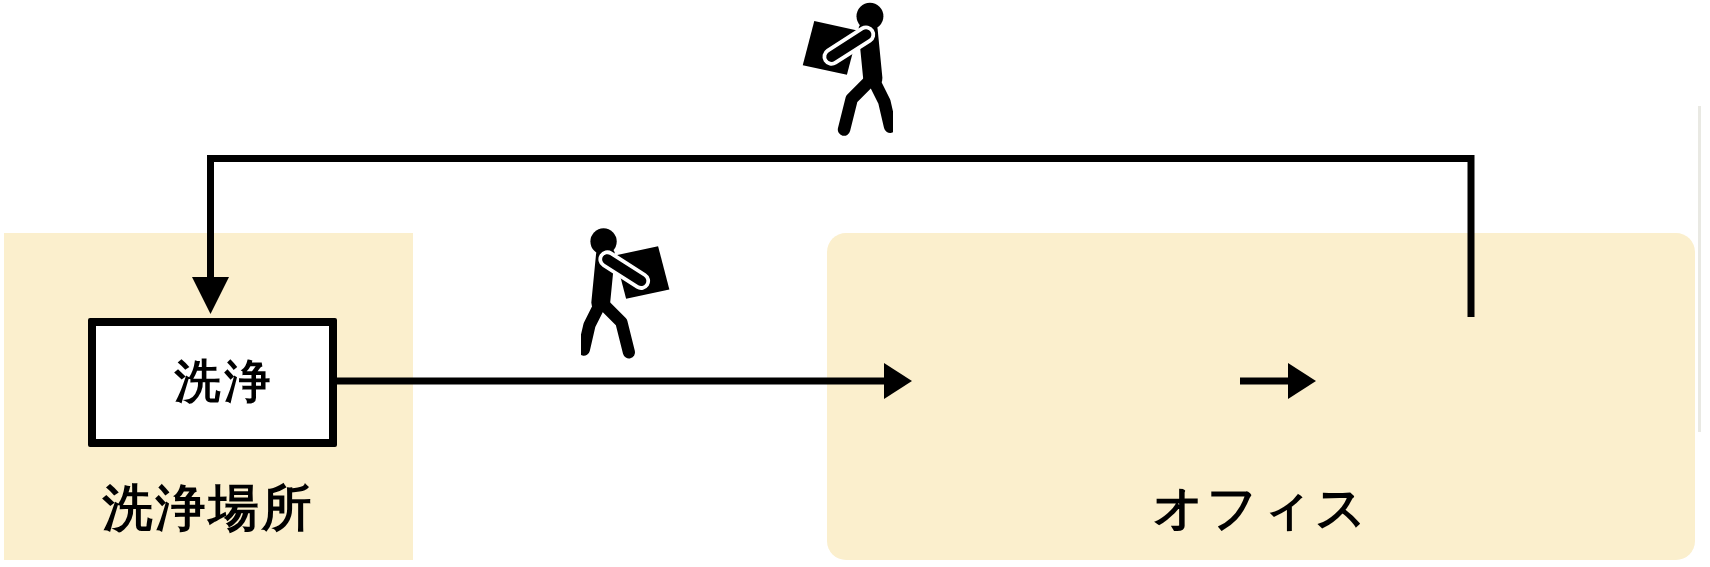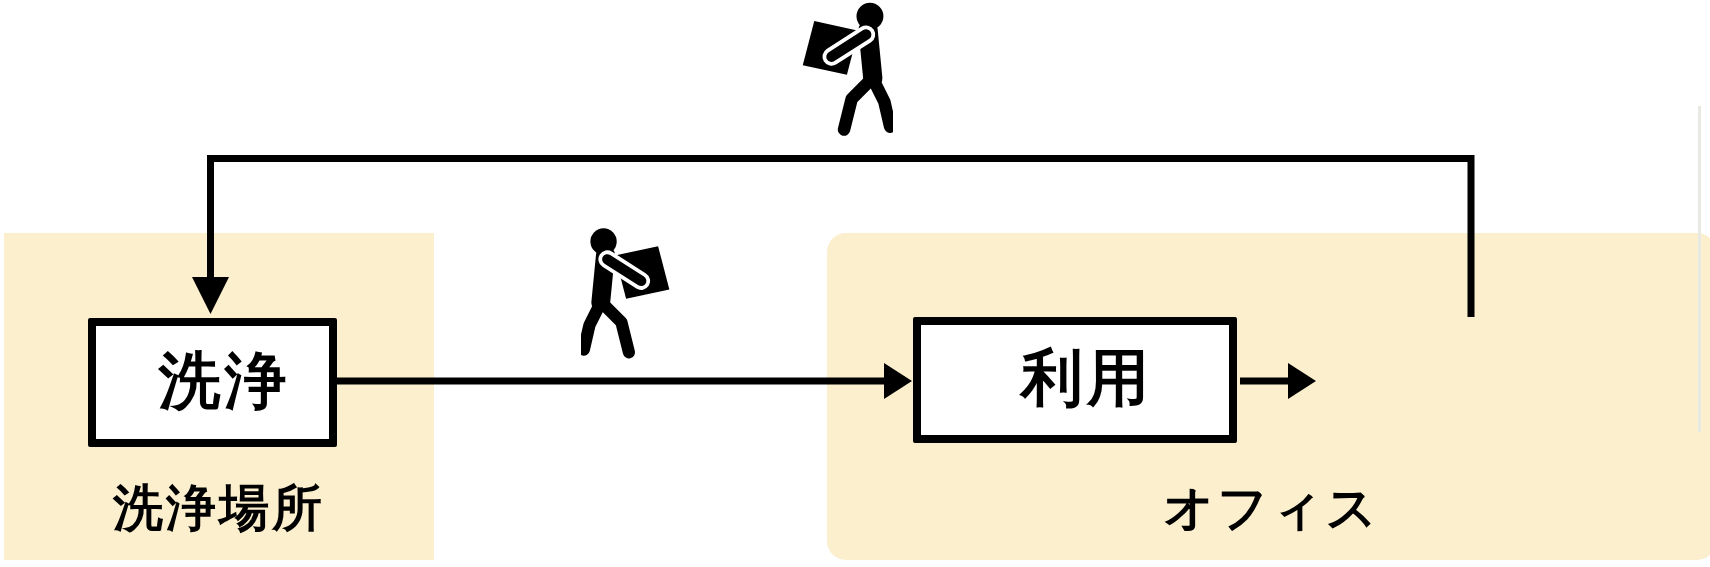--- a/index.html
+++ b/index.html
@@ -7,21 +7,20 @@
     position: relative;
     width: 1710px;
     height: 567px;
     background: var(--bg, #ffffff);
     overflow: hidden;
     font-family: "Liberation Sans", sans-serif;
   }
   .region {
     position: absolute;
     background: var(--region-fill, #FBEFCD);
-    padding-left: 21px;
   }
   .region-label {
     position: absolute;
     left: 0;
     right: 0;
     bottom: 24px;
     text-align: center;
     font-size: 50px;
     font-weight: bold;
     letter-spacing: 3px;
@@ -33,21 +32,21 @@
     position: absolute;
     box-sizing: border-box;
     background: var(--node-fill, #ffffff);
     border: 8px solid var(--node-border, #000000);
     border-radius: 2px;
     display: flex;
     align-items: center;
     justify-content: center;
   }
   .node-label {
-    font-size: 62px;
+    font-size: 46px;
     font-weight: bold;
     letter-spacing: 4px;
     color: #000;
     line-height: 1;
     transform: translateY(-2px);
     white-space: nowrap;
     margin-left: 24px;
   }
   .arrows-layer {
     position: absolute;
@@ -92,23 +91,20 @@
     <polygon points="884,363 884,399 912,381" fill="#000"></polygon>
 
     <line x1="1240" y1="381" x2="1290" y2="381" stroke="#000" stroke-width="7"></line>
     <polygon points="1288,363 1288,399 1316,381" fill="#000"></polygon>
   </svg>
 
   <div class="node" style="left:88px; top:318px; width:249px; height:129px;">
     <span class="node-label">洗浄</span>
   </div>
 
-  <div class="node" style="left:913px; top:317px; width:324px; height:126px;">
-    <span class="node-label">利用</span>
-  </div>
 
 
   <div class="person-icon flip-h" style="left:797px; top:1px; width:96px; height:141px;">
     <svg viewBox="0 0 100 145" xmlns="http://www.w3.org/2000/svg">
       <circle cx="24" cy="15" r="14" fill="#000"></circle>
       <path d="M26,29 L21,80" stroke="#000" stroke-width="20" stroke-linecap="round" fill="none"></path>
       <path d="M22,78 L9,104 L3,130" stroke="#000" stroke-width="13" stroke-linecap="round" stroke-linejoin="round" fill="none"></path>
       <path d="M22,80 L43,101 L51,133" stroke="#000" stroke-width="13" stroke-linecap="round" stroke-linejoin="round" fill="none"></path>
       <polygon points="36,30 82,20 94,66 48,76" fill="#000"></polygon>
       <path d="M28,34 L64,57" stroke="#fff" stroke-width="19" stroke-linecap="round" fill="none"></path>

